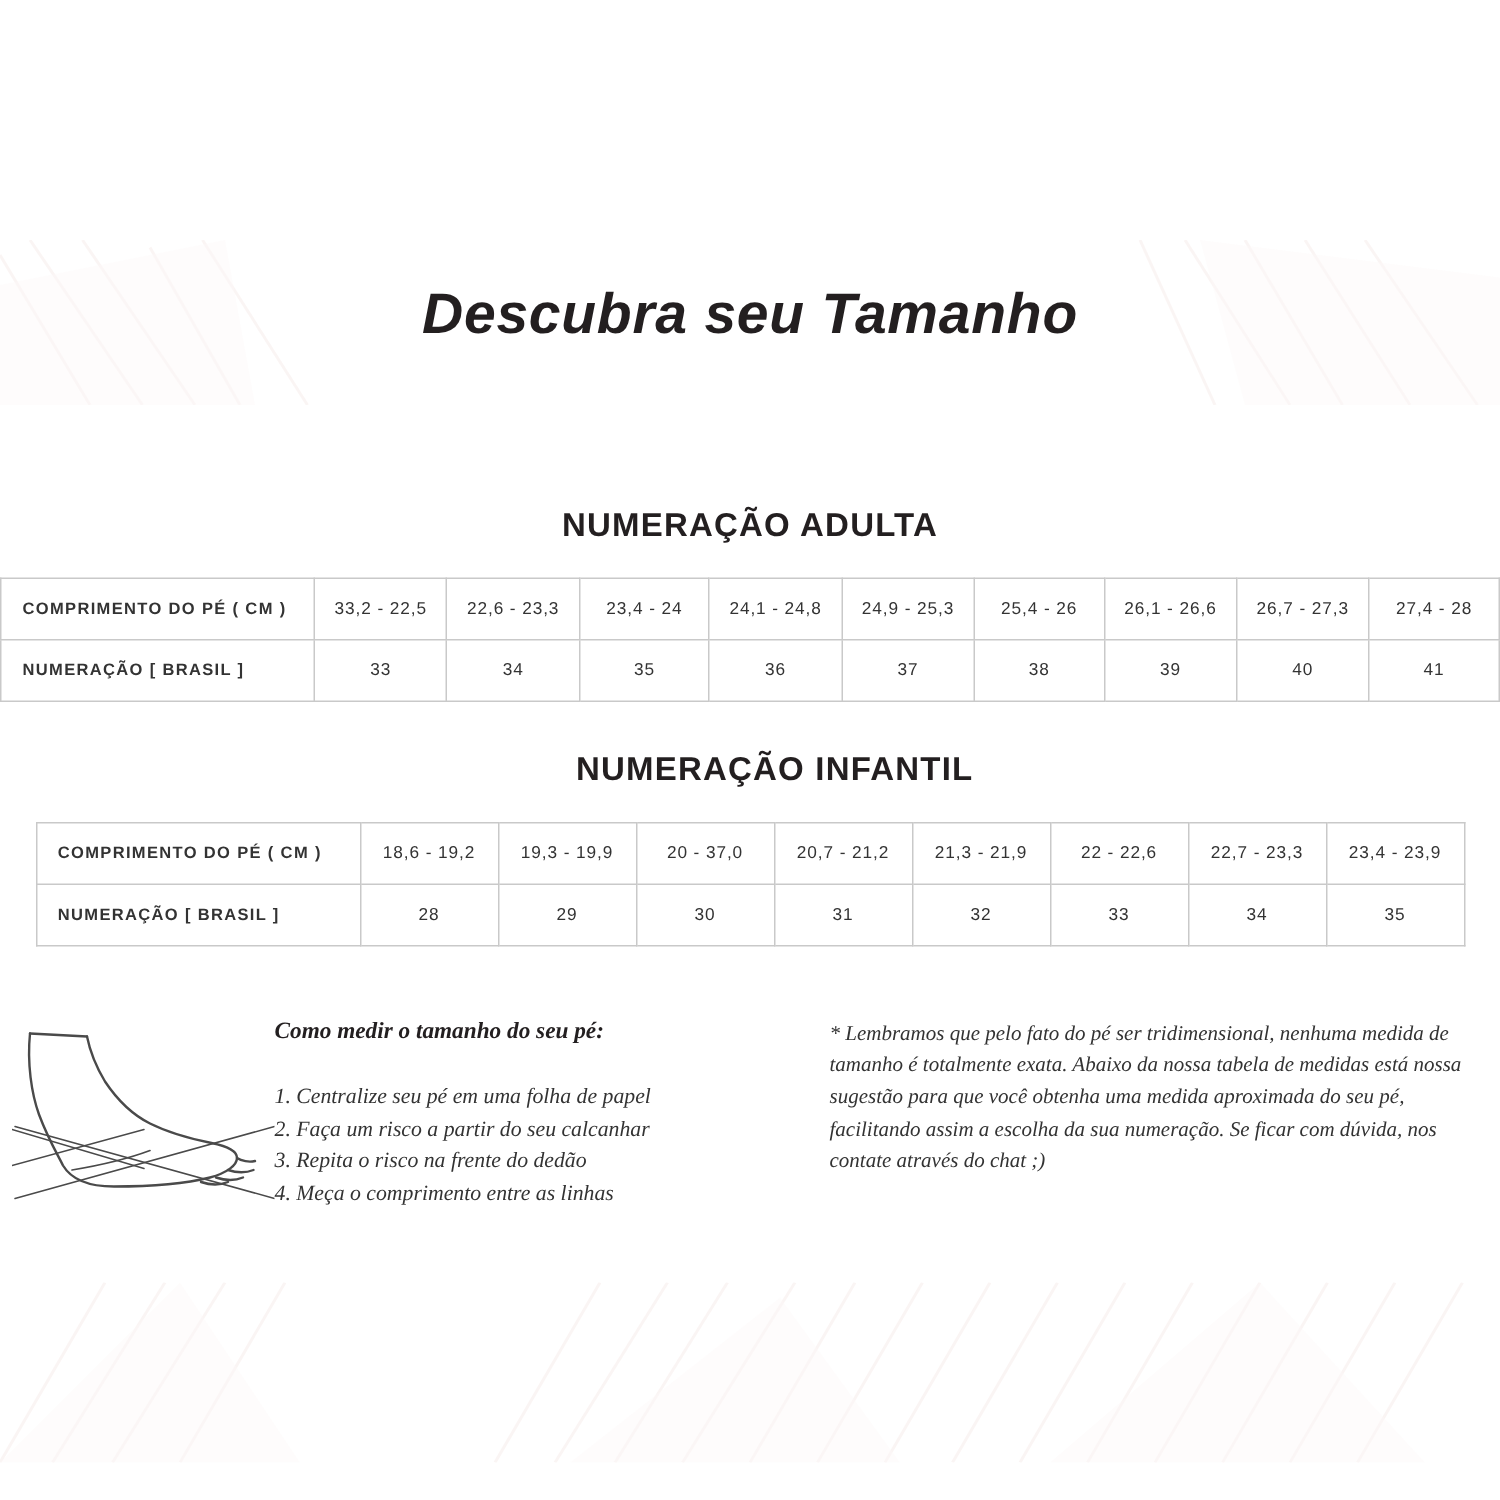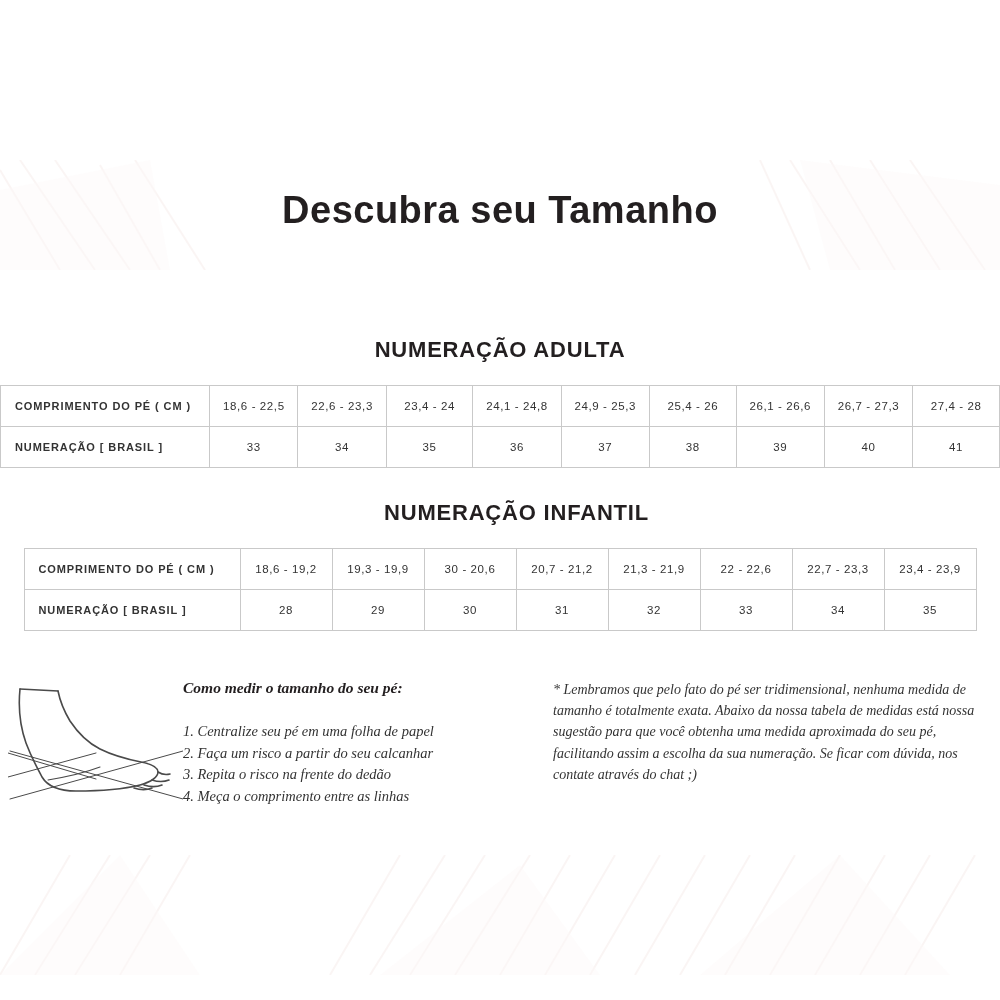--- a/index.html
+++ b/index.html
@@ -37,20 +37,21 @@
   
   .main-title {
     text-align: center;
     font-size: 38px;
     font-weight: bold;
     letter-spacing: 0.5px;
     color: #231f20;
     margin: 0;
     padding-top: 190px;
     line-height: 1.1;
+    font-style: italic;
   }
 
   
   .section-title {
     text-align: center;
     font-size: 22px;
     font-weight: bold;
     letter-spacing: 0.8px;
     color: #231f20;
     margin: 0;
@@ -167,21 +168,21 @@
   </svg>
 
   <h1 class="main-title">Descubra seu Tamanho</h1>
 
   <h2 class="section-title section-title-adult">NUMERAÇÃO ADULTA</h2>
 
   <table class="table-adult">
     <tbody>
       <tr>
         <td class="rowhead">COMPRIMENTO DO PÉ ( CM )</td>
-        <td class="cell">18,6 - 22,5</td>
+        <td class="cell">33,2 - 22,5</td>
         <td class="cell">22,6 - 23,3</td>
         <td class="cell">23,4 - 24</td>
         <td class="cell">24,1 - 24,8</td>
         <td class="cell">24,9 - 25,3</td>
         <td class="cell">25,4 - 26</td>
         <td class="cell">26,1 - 26,6</td>
         <td class="cell">26,7 - 27,3</td>
         <td class="cell">27,4 - 28</td>
       </tr>
       <tr>
@@ -201,21 +202,21 @@
 
   <h2 class="section-title section-title-kids">NUMERAÇÃO INFANTIL</h2>
 
   <div class="table-kids-wrap">
     <table class="table-kids">
       <tbody>
         <tr>
           <td class="rowhead">COMPRIMENTO DO PÉ ( CM )</td>
           <td class="cell">18,6 - 19,2</td>
           <td class="cell">19,3 - 19,9</td>
-          <td class="cell">30 - 20,6</td>
+          <td class="cell">20 - 37,0</td>
           <td class="cell">20,7 - 21,2</td>
           <td class="cell">21,3 - 21,9</td>
           <td class="cell">22 - 22,6</td>
           <td class="cell">22,7 - 23,3</td>
           <td class="cell">23,4 - 23,9</td>
         </tr>
         <tr>
           <td class="rowhead">NUMERAÇÃO [ BRASIL ]</td>
           <td class="cell">28</td>
           <td class="cell">29</td>

